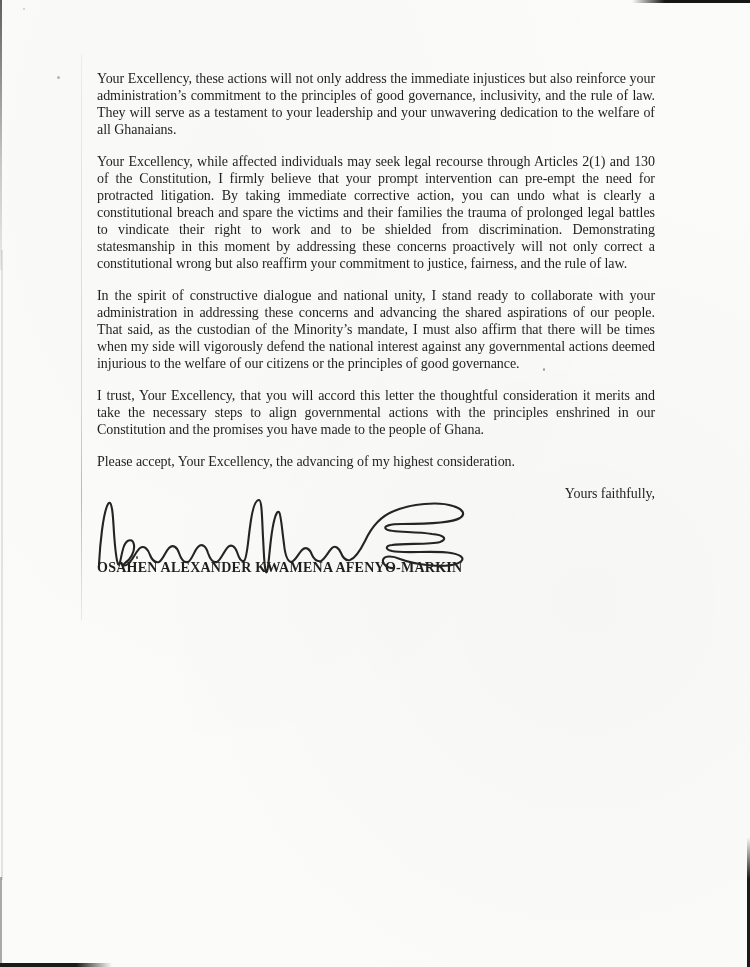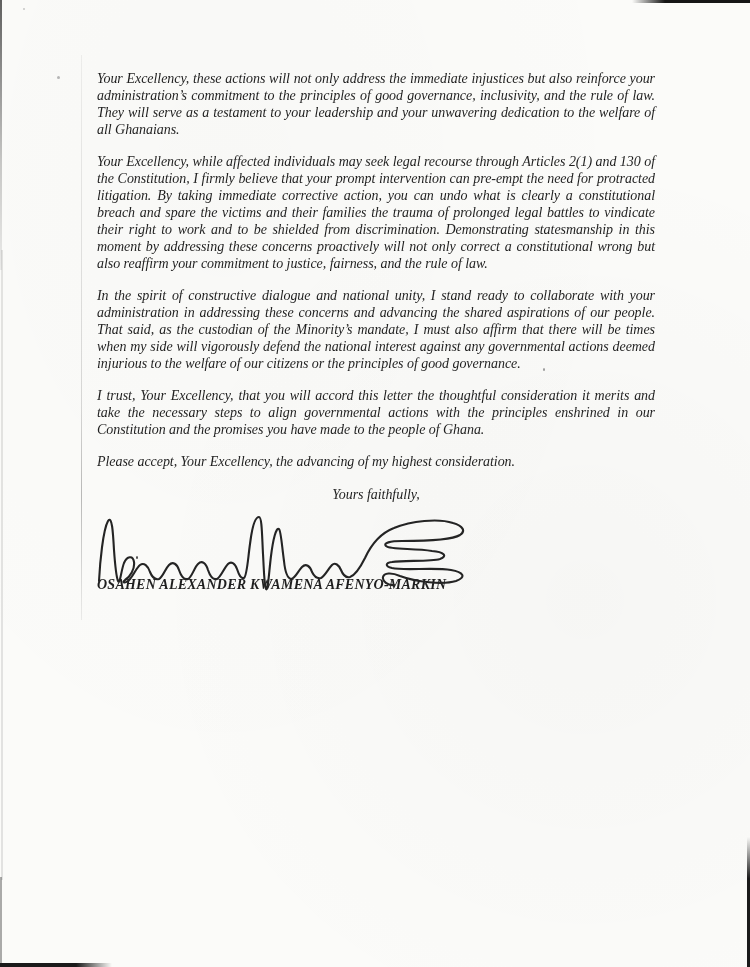--- a/index.html
+++ b/index.html
@@ -13,38 +13,37 @@
     position: relative;
     width: 750px;
     height: 967px;
     overflow: hidden;
     background:
       radial-gradient(ellipse at 30% 18%, rgba(0,0,0,0.012), transparent 60%),
       radial-gradient(ellipse at 78% 62%, rgba(0,0,0,0.018), transparent 55%),
       var(--paper, #fbfbf9);
     font-family: "Liberation Serif", "DejaVu Serif", serif;
     color: var(--ink, #1f1f1f);
-    font-style: italic;
   }
   .content {
     position: absolute;
     left: 97px;
     top: 70px;
     width: 558px;
   }
   p.para {
     margin: 0 0 15px 0;
     font-size: 14px;
     line-height: 17px;
     text-align: justify;
     letter-spacing: -0.05px;
   }
   p.closing {
-    margin: 16px;
-    text-align: center;
+    margin: 0;
+    text-align: right;
   }
   .sig-wrap {
     position: relative;
     height: 58px;
   }
   .sig-wrap svg {
     position: absolute;
     top: -6px;
     left: -3px;
     overflow: visible;

